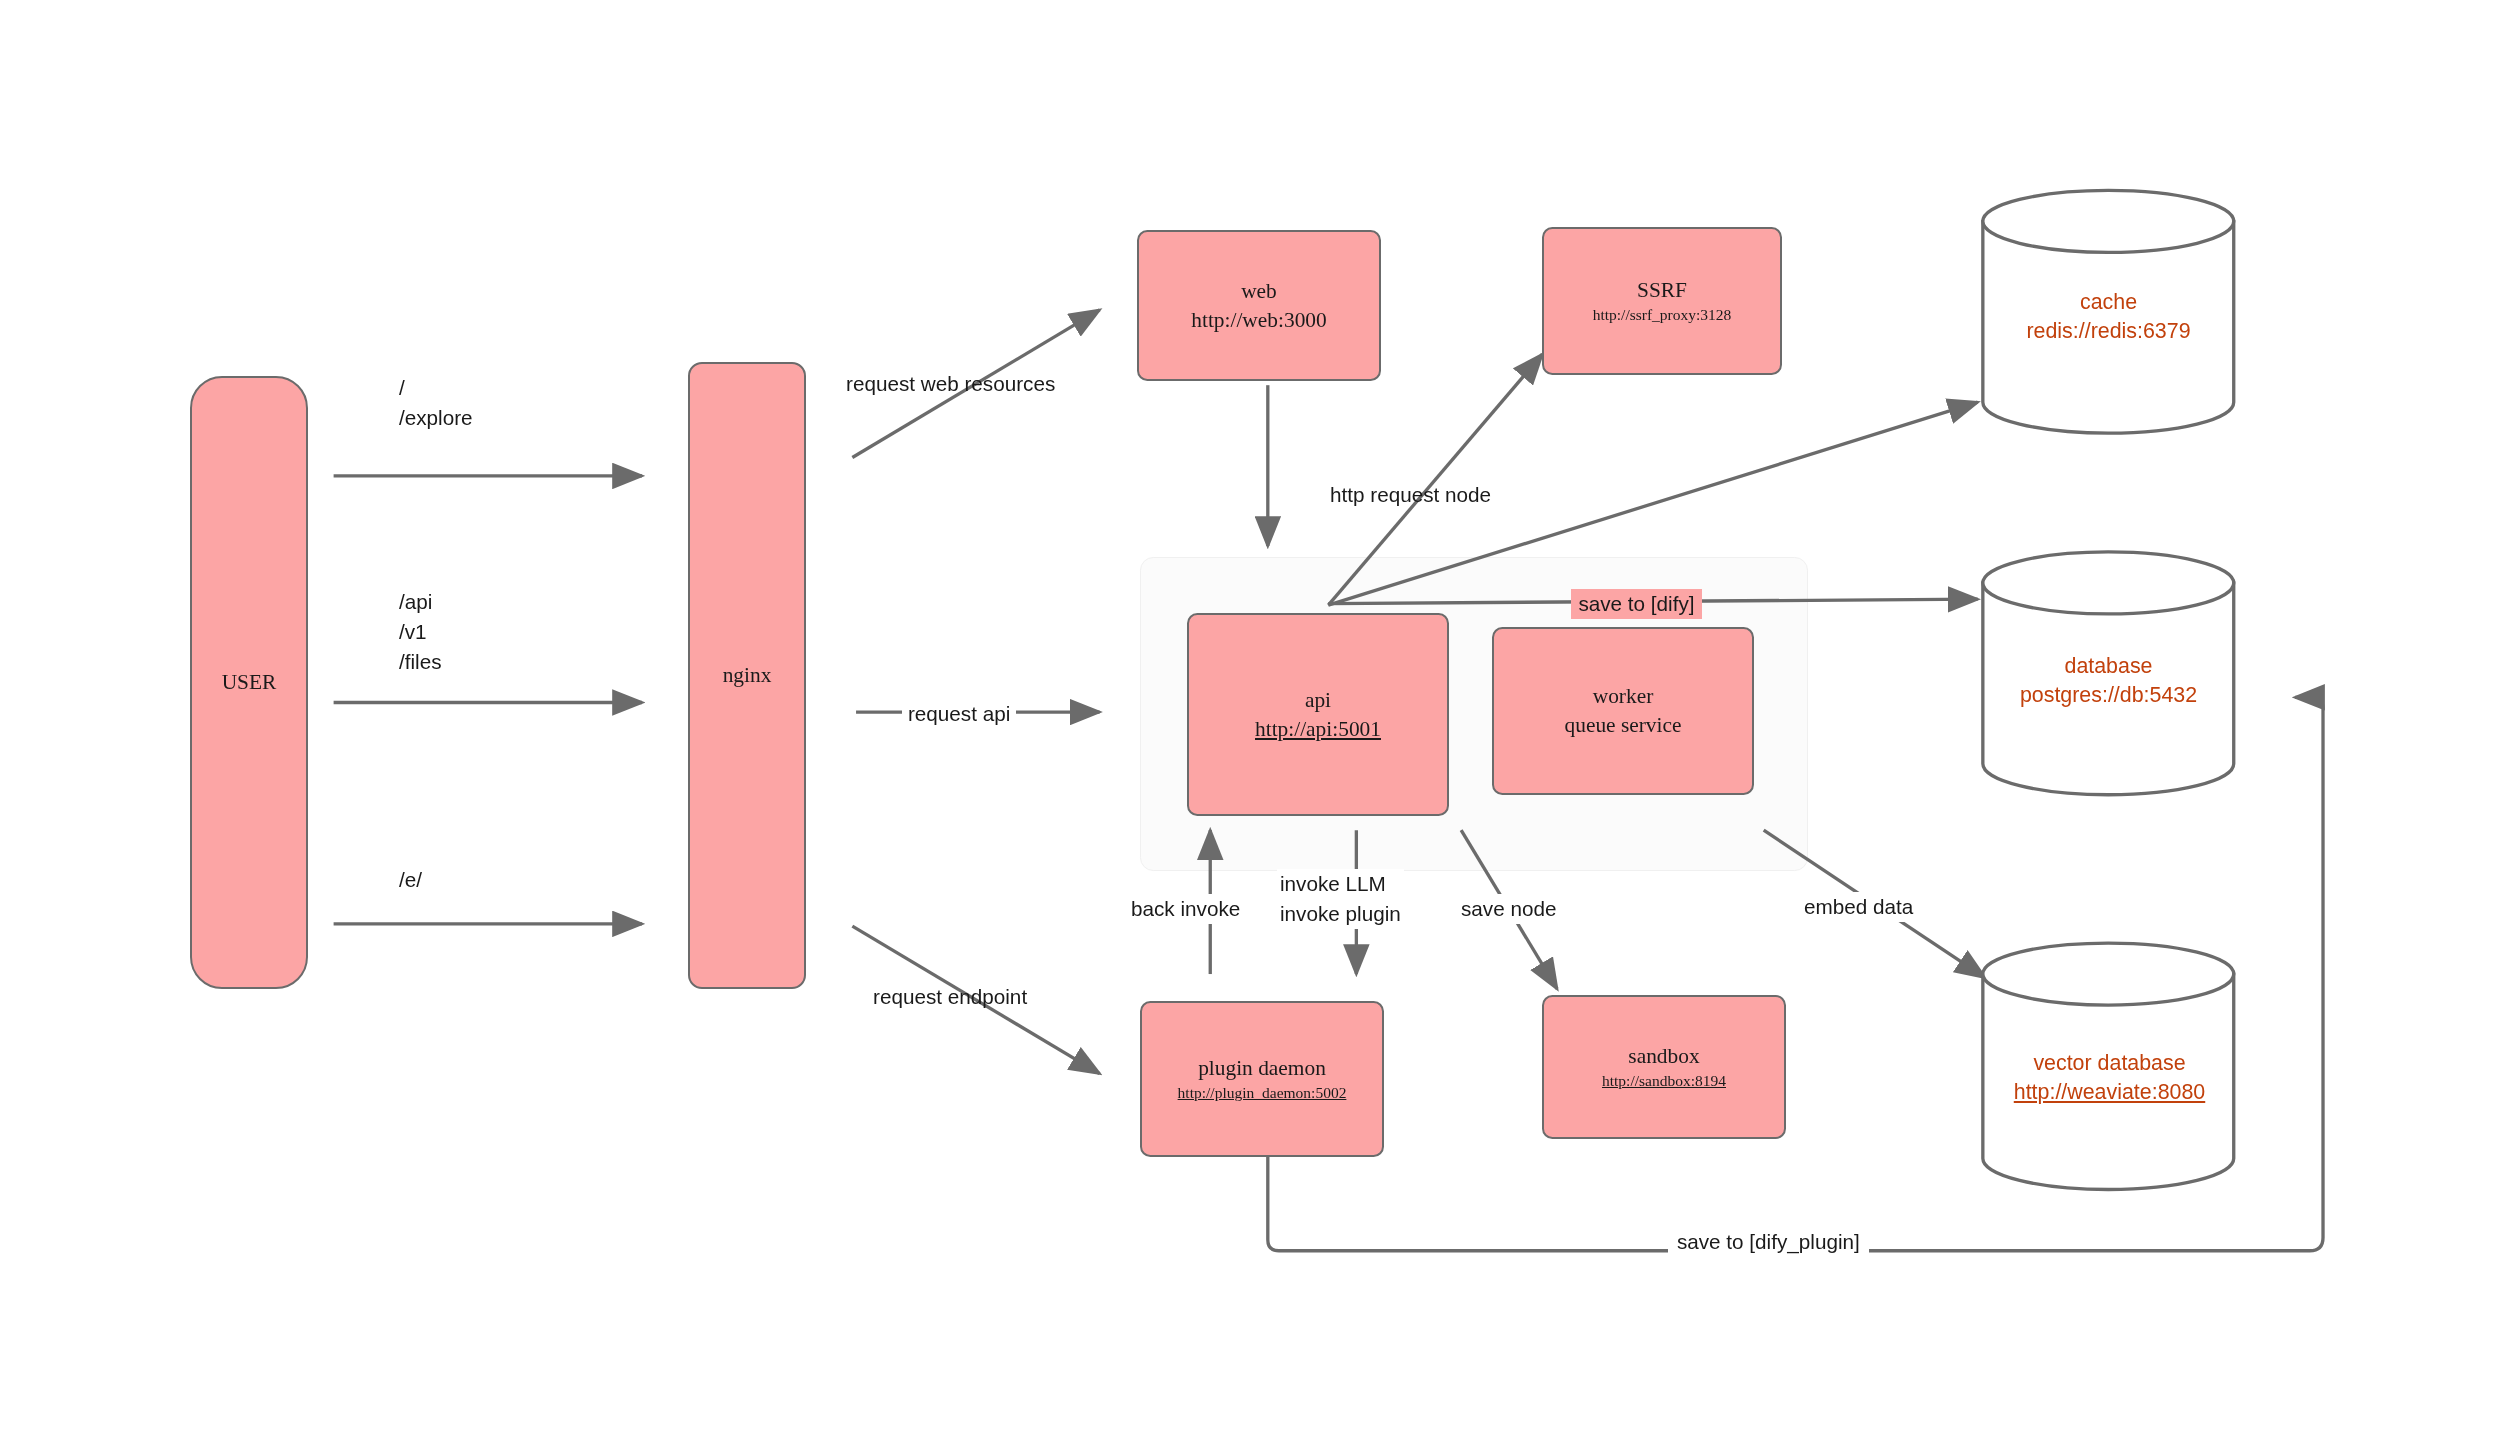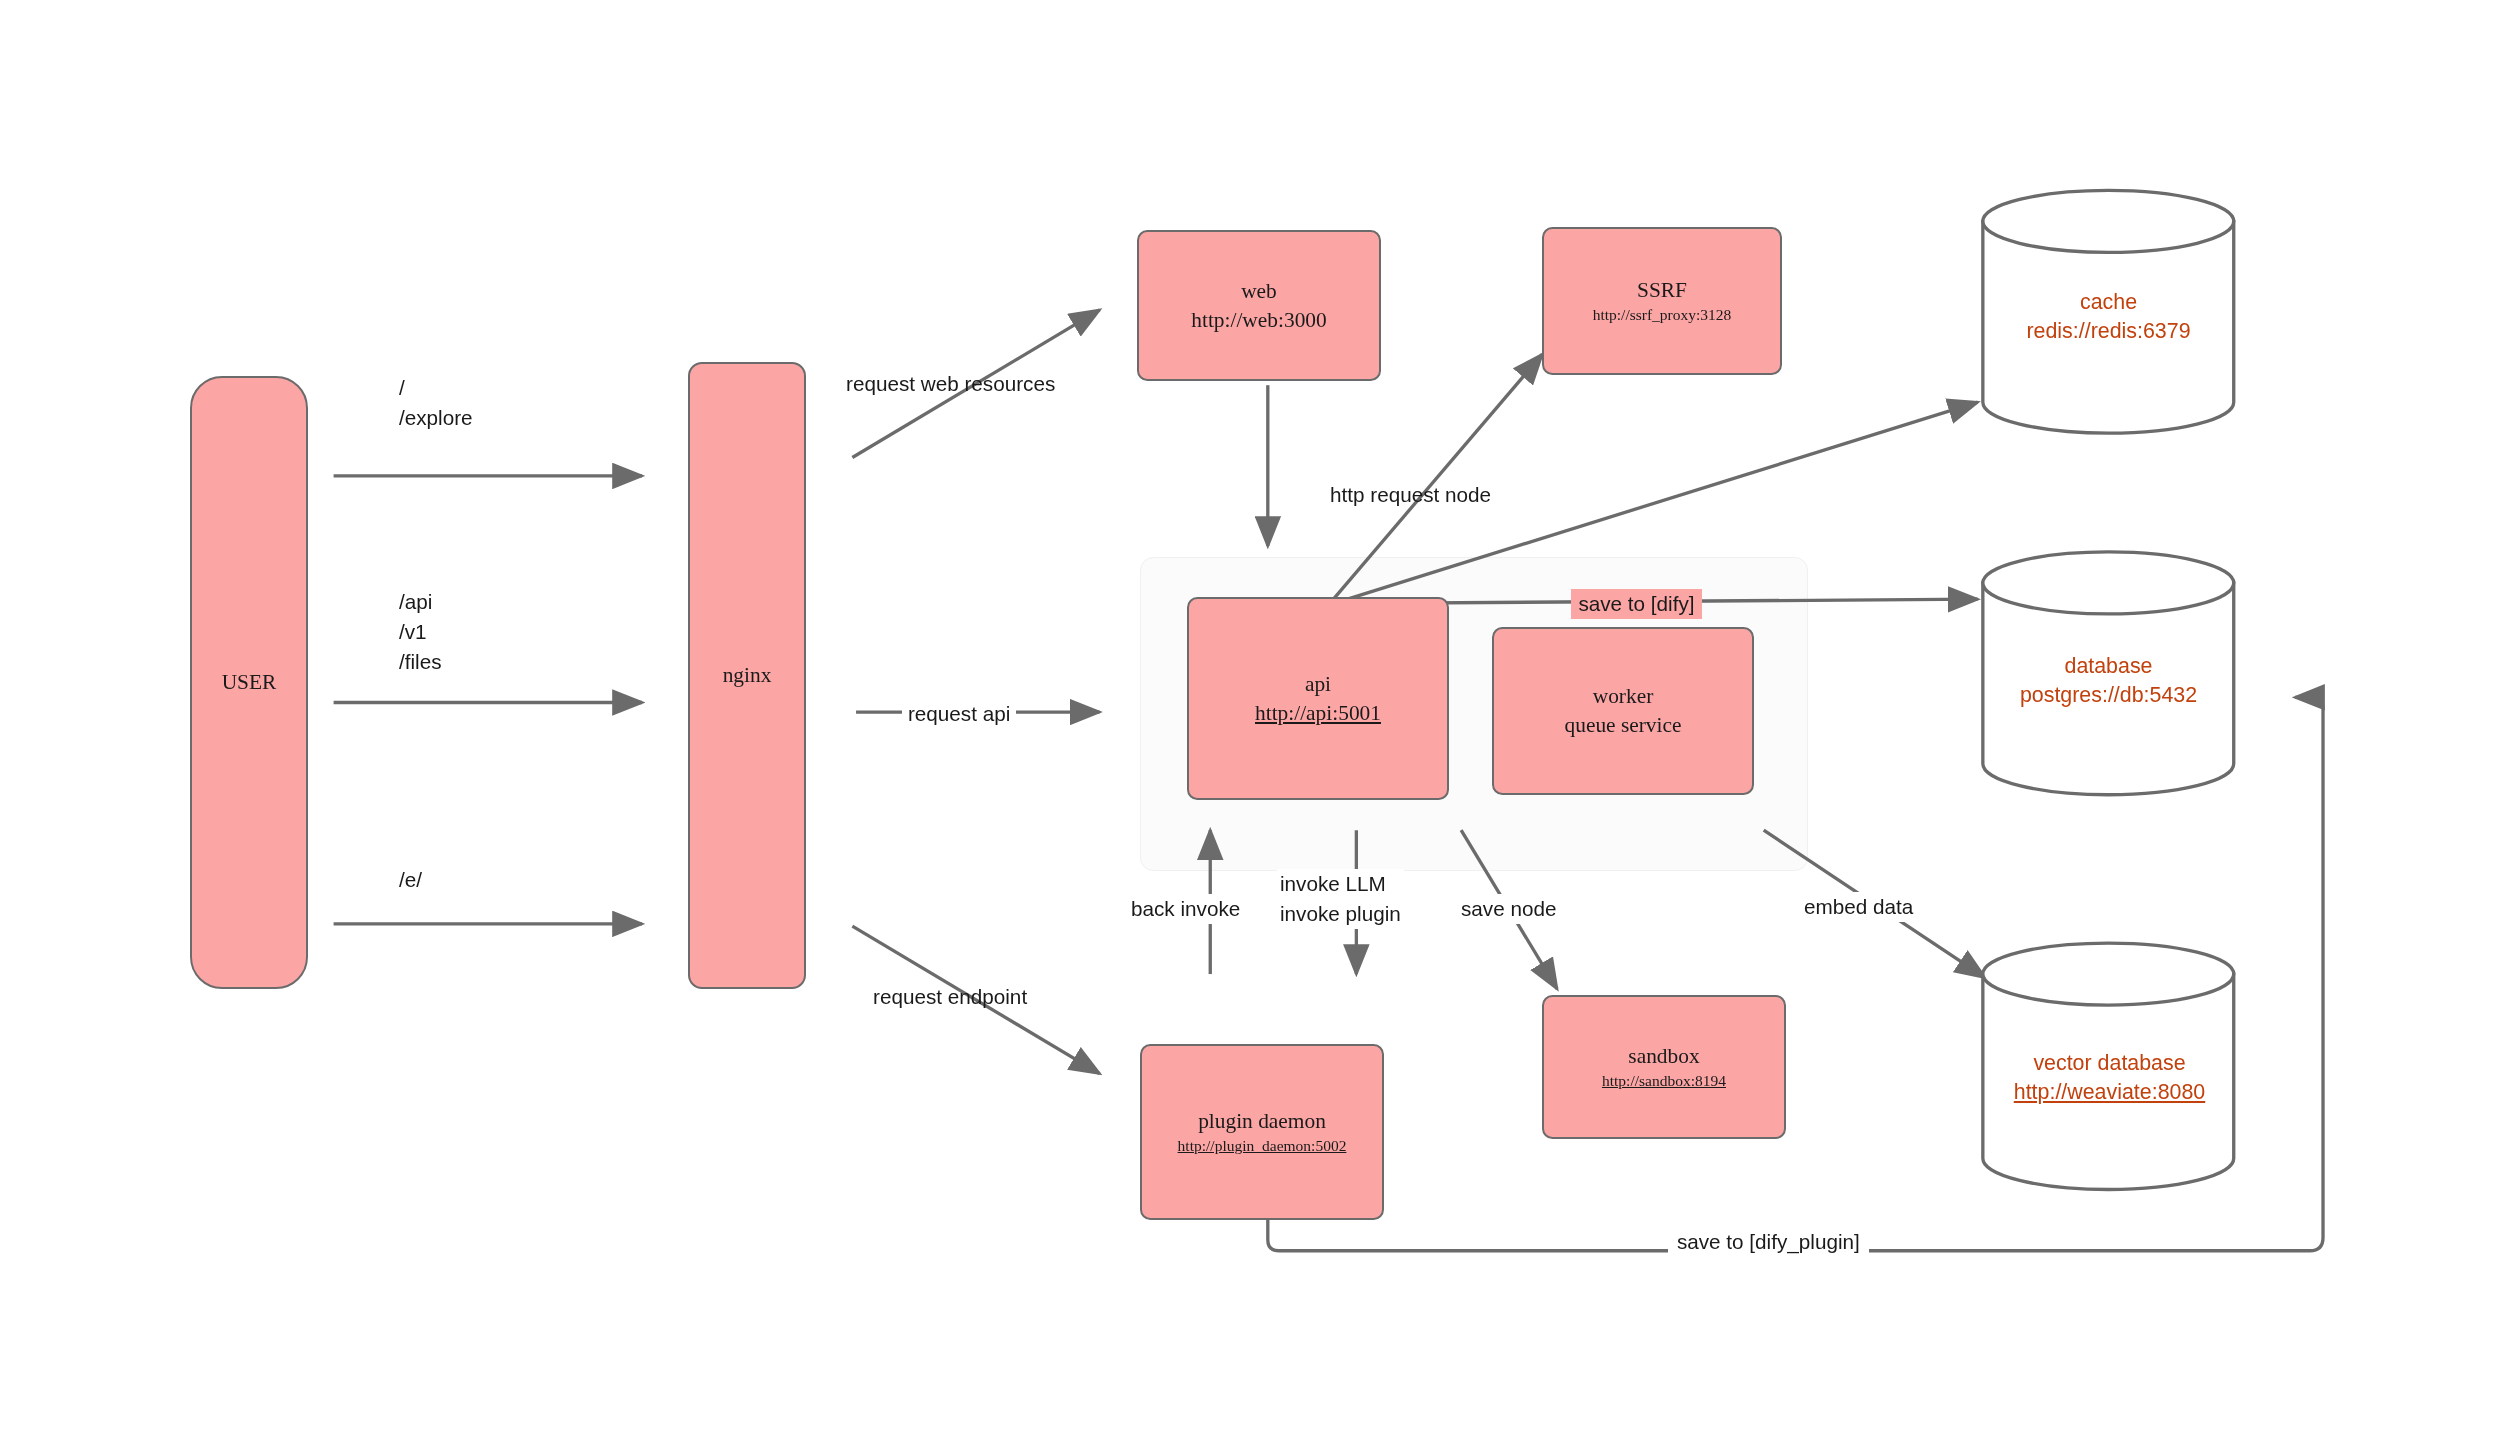--- a/index.html
+++ b/index.html
@@ -145,31 +145,31 @@
   <div class="node-box" style="left:1137px; top:230px; width:244px; height:151px;">
     <div class="node-title">web</div>
     <div class="node-sub">http://web:3000</div>
   </div>
 
   <div class="node-box" style="left:1542px; top:227px; width:240px; height:148px;">
     <div class="node-title">SSRF</div>
     <div class="node-sub small">http://ssrf_proxy:3128</div>
   </div>
 
-  <div class="node-box" style="left:1187px; top:597px; width:262px; height:203px;">
+  <div class="node-box" style="left:1187px; top:613px; width:262px; height:203px;">
     <div class="node-title">api</div>
     <div class="node-sub link">http://api:5001</div>
   </div>
 
   <div class="node-box" style="left:1492px; top:627px; width:262px; height:168px;">
     <div class="node-title">worker</div>
     <div class="node-sub">queue service</div>
   </div>
 
-  <div class="node-box" style="left:1140px; top:1044px; width:244px; height:176px;">
+  <div class="node-box" style="left:1140px; top:1001px; width:244px; height:156px;">
     <div class="node-title">plugin daemon</div>
     <div class="node-sub small link">http://plugin_daemon:5002</div>
   </div>
 
   <div class="node-box" style="left:1542px; top:995px; width:244px; height:144px;">
     <div class="node-title">sandbox</div>
     <div class="node-sub small link">http://sandbox:8194</div>
   </div>
 
   <div class="cyl-label" style="left:1983px; top:288px; width:251px;">

